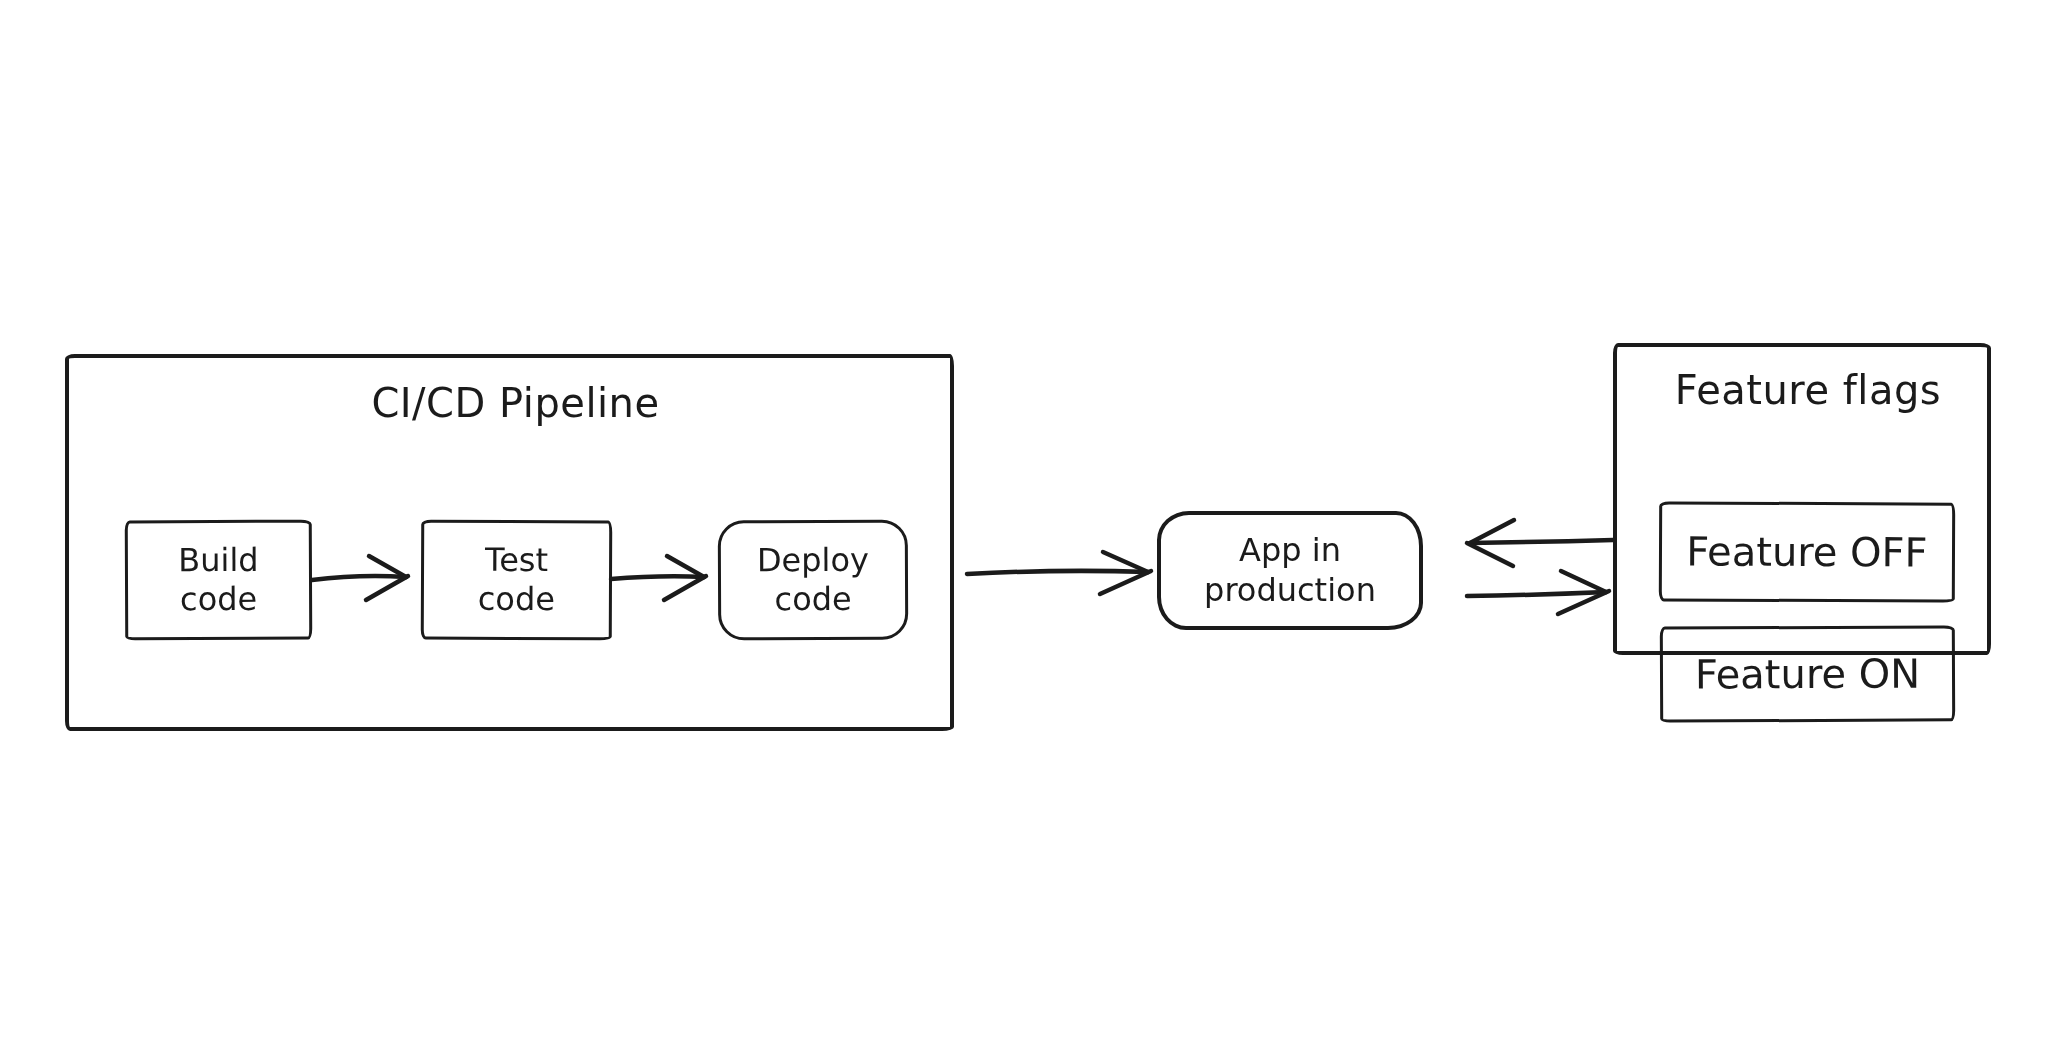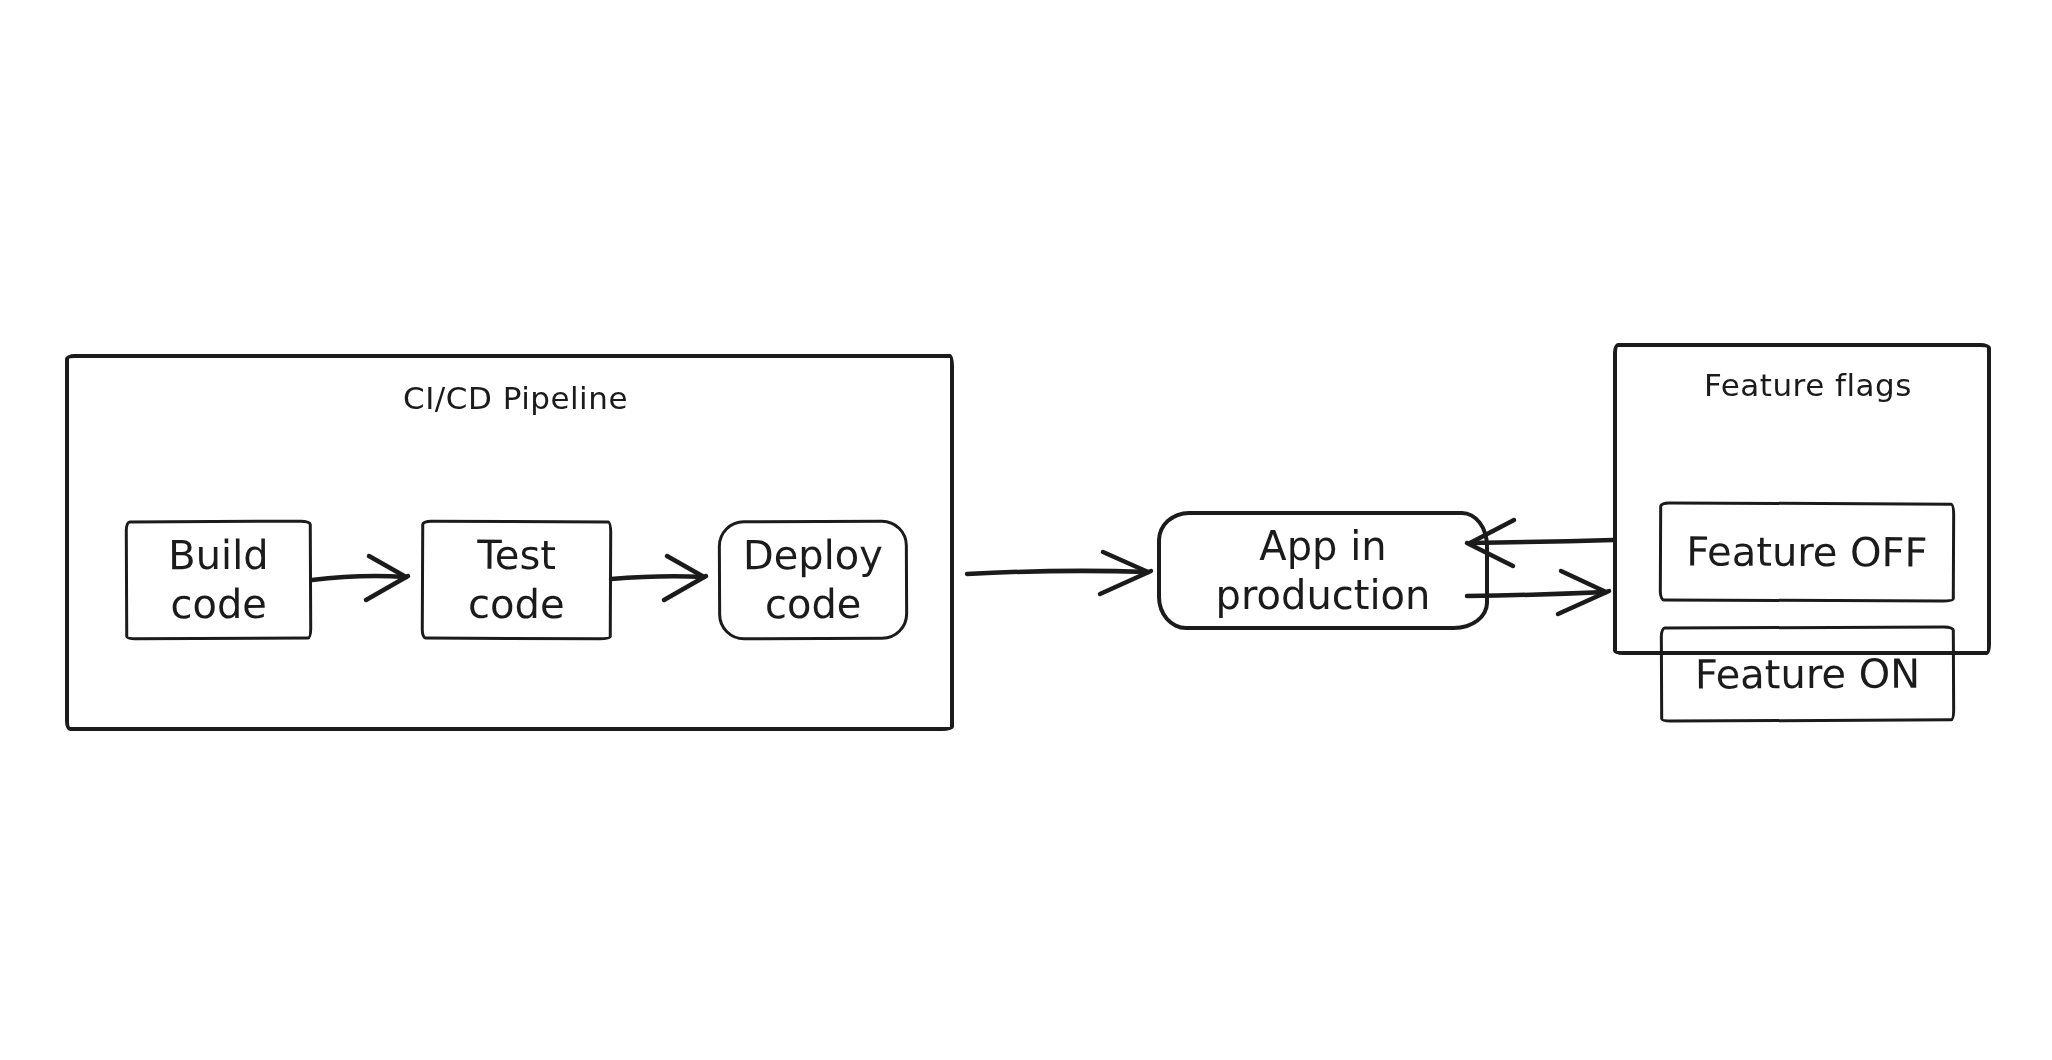--- a/index.html
+++ b/index.html
@@ -41,53 +41,53 @@
   .sketch-a { border-radius: 10px 4px 12px 5px / 5px 12px 4px 10px; }
   .sketch-b { border-radius: 5px 11px 4px 10px / 10px 5px 11px 4px; }
   .rot-l { transform: rotate(-0.25deg); }
   .rot-r { transform: rotate(0.25deg); }
 
   .group-title {
     position: absolute;
     left: 0;
     right: 0;
     text-align: center;
-    font-size: 31px;
+    font-size: 40px;
     letter-spacing: 0.5px;
     white-space: nowrap;
     padding-left: 12px;
   }
   .pipeline-group .group-title { top: 22px; }
   .flags-group .group-title { top: 20px; }
 
   .label-box {
     display: flex;
     align-items: center;
     justify-content: center;
     text-align: center;
-    font-size: 40px;
+    font-size: 32px;
     line-height: 1.22;
     white-space: pre-line;
     border-width: 3.5px;
   }
 
   .pipeline-group {
     left: 65px;
     top: 354px;
     width: 889px;
     height: 377px;
   }
   .step-build  { left: 56px;  top: 162px; width: 187px; height: 120px; }
   .step-test   { left: 352px; top: 162px; width: 191px; height: 120px; text-align: center; }
   .step-deploy { left: 649px; top: 162px; width: 190px; height: 120px; border-radius: 26px; }
 
   .app-box {
     left: 1157px;
     top: 511px;
-    width: 332px;
+    width: 266px;
     height: 119px;
     border-width: 4.5px;
     border-radius: 32px 27px 35px 29px / 29px 35px 27px 33px;
   }
 
   .flags-group {
     left: 1613px;
     top: 343px;
     width: 378px;
     height: 312px;

